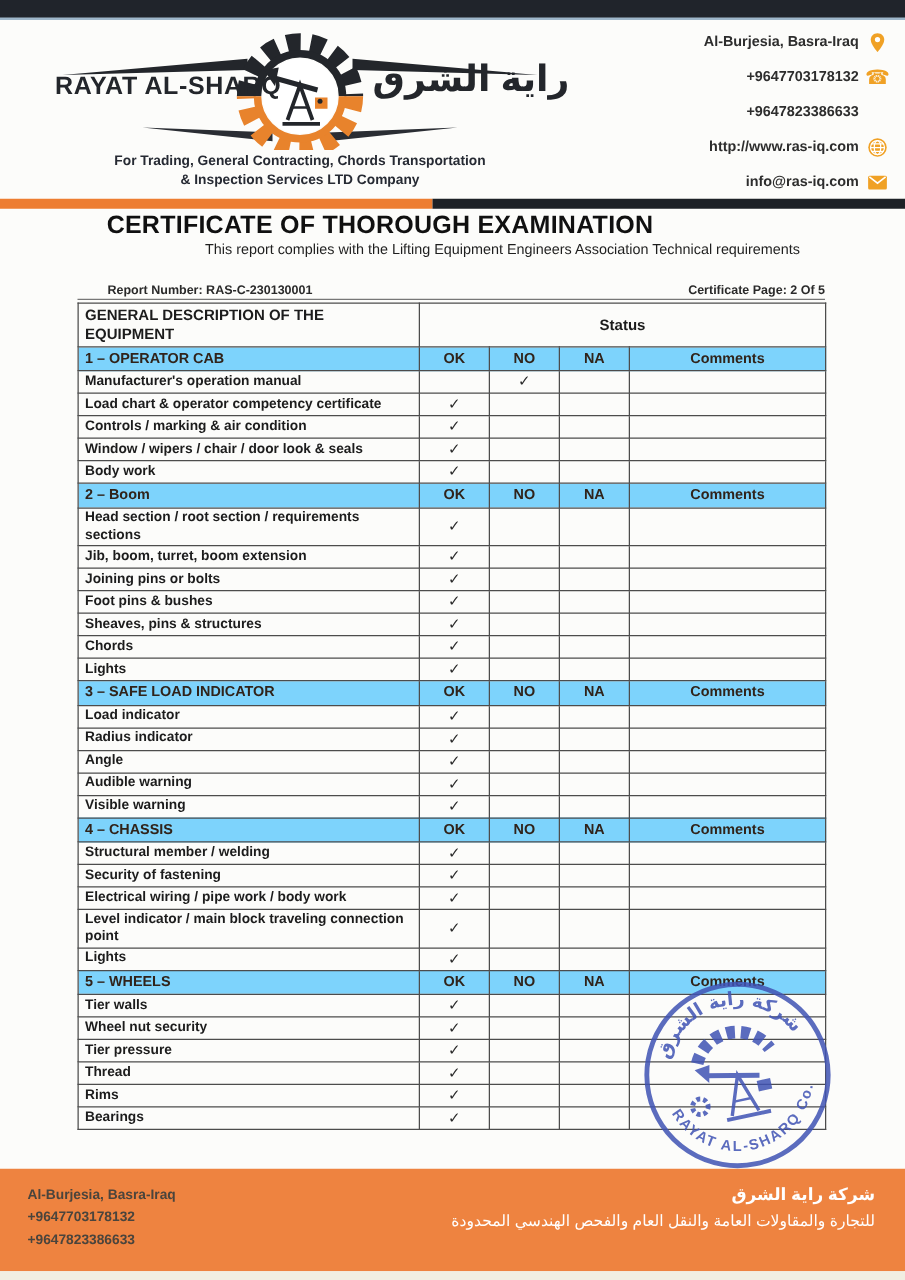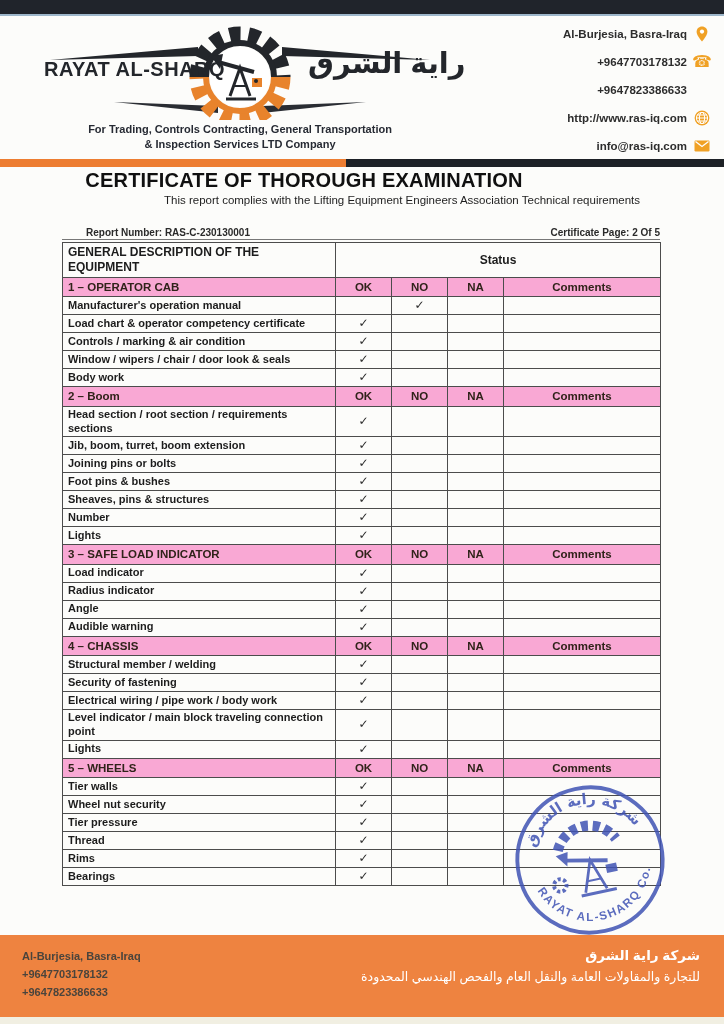--- a/index.html
+++ b/index.html
@@ -6,21 +6,21 @@
   body { font-family:"Liberation Sans","DejaVu Sans",sans-serif; background:#e8e8e8; }
   .page { position:relative; width:724px; height:1024px; margin:0 auto; background:#fcfcfa; overflow:hidden; }
 
   
   .top-bar { position:absolute; left:0; top:0; width:724px; height:16px; background:#20242b; border-bottom:2px solid #9db6ca; }
 
   
   .logo { position:absolute; left:30px; top:20px; width:420px; height:100px; }
   .logo svg { position:absolute; left:0; top:0; }
   .logo-en { position:absolute; left:14px; top:38px; font-size:20px; font-weight:bold; letter-spacing:.5px; color:#23262b; white-space:nowrap; }
-  .logo-ar { position:absolute; left:278px; top:26px; font-size:29px; font-weight:bold; color:#23262b; white-space:nowrap; }
+  .logo-ar { position:absolute; left:268px; top:26px; font-size:29px; font-weight:bold; color:#23262b; white-space:nowrap; }
   .tagline { position:absolute; left:30px; top:122px; width:420px; text-align:center; font-size:11px; font-weight:bold; color:#262a33; line-height:15px; }
 
   
   .contacts { position:absolute; right:14px; top:24px; }
   .contact-row { display:flex; justify-content:flex-end; align-items:center; gap:7px; height:19px; margin-bottom:9px; }
   .contact-text { font-size:11.5px; font-weight:bold; color:#2d2d2d; }
   .c-icon { width:16px; height:16px; display:inline-flex; align-items:center; justify-content:center; }
   .phone-glyph { color:#f0a125; font-size:16px; line-height:16px; font-family:"DejaVu Sans",sans-serif; }
 
   
@@ -33,21 +33,21 @@
 
   .meta { position:absolute; left:62px; top:227px; width:598px; display:flex; justify-content:space-between; border-bottom:1px solid #777; padding-bottom:1px; }
   .meta span { font-size:10px; font-weight:bold; color:#2a2a2a;padding-left:24px; }
 
   
   .tbl-wrap { position:absolute; left:62px; top:242px; width:598px; }
   table { border-collapse:collapse; width:598px; table-layout:fixed;padding-left:37px; }
   td, th { border:1px solid #4c4c4c; padding:1px 5px; font-size:11px; font-weight:bold; color:#1c1c1c; line-height:1.25; text-align:left; vertical-align:middle; }
   tr.head-row td { font-size:12px; padding:2px 5px; }
   tr.head-row .c { text-align:center; }
-  tr.section-row td { background:#f9a8d4; color:#30231a; font-size:11.5px; padding:2px 5px; }
+  tr.section-row td { background:#7dd3fc; color:#30231a; font-size:11.5px; padding:2px 5px; }
   td.c { text-align:center; }
   td.chk { font-weight:normal; font-size:12px; color:#2a2a2a; font-family:"DejaVu Sans",sans-serif; }
 
   
   .stamp { position:absolute; left:512px; top:782px; width:156px; height:156px; opacity:.85; transform:rotate(-12deg); z-index:5; }
 
   
   .footer { position:absolute; left:0; top:935px; width:724px; height:82px; background:#ee8340; }
   .footer-left { position:absolute; left:22px; top:12px; }
   .footer-left div { font-size:11px; font-weight:bold; color:#4a443c; line-height:18px; }
@@ -82,21 +82,21 @@
       <line x1="196" y1="79" x2="226" y2="79" stroke="#23262b" stroke-width="3"></line>
       <line x1="188" y1="42" x2="224" y2="52" stroke="#23262b" stroke-width="4"></line>
       <path d="M 181 36 L 193 34 L 190 49 Z" fill="#23262b"></path>
       <rect x="222" y="58" width="10" height="9" fill="#e8832c"></rect>
       <circle cx="226" cy="61" r="2" fill="#23262b"></circle>
     </svg>
     <div class="logo-en">RAYAT AL-SHARQ</div>
     <div class="logo-ar">راية الشرق</div>
   </div>
   <div class="tagline">
-    <div>For Trading, Controls Contracting, General Transportation</div>
+    <div>For Trading, General Contracting, Chords Transportation</div>
     <div>&amp; Inspection Services LTD Company</div>
   </div>
 
   <div class="contacts">
     <div class="contact-row">
       <span class="contact-text">Al-Burjesia, Basra-Iraq</span>
       <span class="c-icon">
         <svg width="14" height="16" viewBox="0 0 14 16">
             <path d="M7 0.5 C3.8 0.5 1.6 2.8 1.6 5.7 C1.6 9.6 7 15.5 7 15.5 C7 15.5 12.4 9.6 12.4 5.7 C12.4 2.8 10.2 0.5 7 0.5 Z" fill="#F0A125"></path>
             <circle cx="7" cy="5.6" r="2.1" fill="#ffffff"></circle>
@@ -244,21 +244,21 @@
             <td class="c chk"></td>
           </tr>
           <tr>
             <td>Sheaves, pins &amp; structures</td>
             <td class="c chk">✓</td>
             <td class="c chk"></td>
             <td class="c chk"></td>
             <td class="c chk"></td>
           </tr>
           <tr>
-            <td>Number</td>
+            <td>Chords</td>
             <td class="c chk">✓</td>
             <td class="c chk"></td>
             <td class="c chk"></td>
             <td class="c chk"></td>
           </tr>
           <tr>
             <td>Lights</td>
             <td class="c chk">✓</td>
             <td class="c chk"></td>
             <td class="c chk"></td>
@@ -287,20 +287,27 @@
           </tr>
           <tr>
             <td>Angle</td>
             <td class="c chk">✓</td>
             <td class="c chk"></td>
             <td class="c chk"></td>
             <td class="c chk"></td>
           </tr>
           <tr>
             <td>Audible warning</td>
+            <td class="c chk">✓</td>
+            <td class="c chk"></td>
+            <td class="c chk"></td>
+            <td class="c chk"></td>
+          </tr>
+          <tr>
+            <td>Visible warning</td>
             <td class="c chk">✓</td>
             <td class="c chk"></td>
             <td class="c chk"></td>
             <td class="c chk"></td>
           </tr>
           <tr class="section-row">
             <td>4 – CHASSIS</td>
             <td class="c">OK</td>
             <td class="c">NO</td>
             <td class="c">NA</td>

